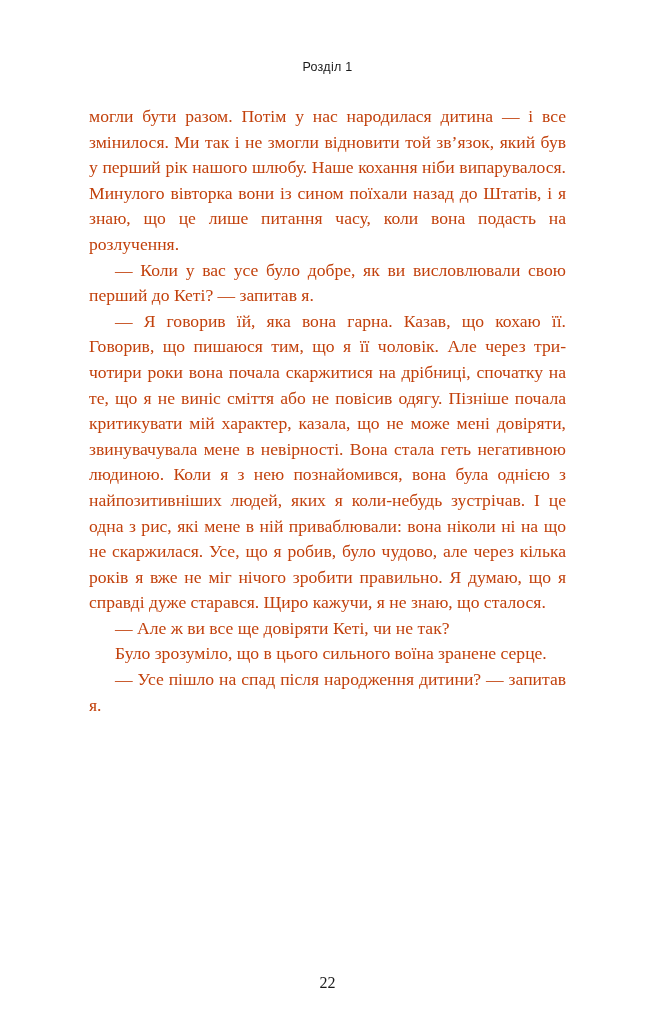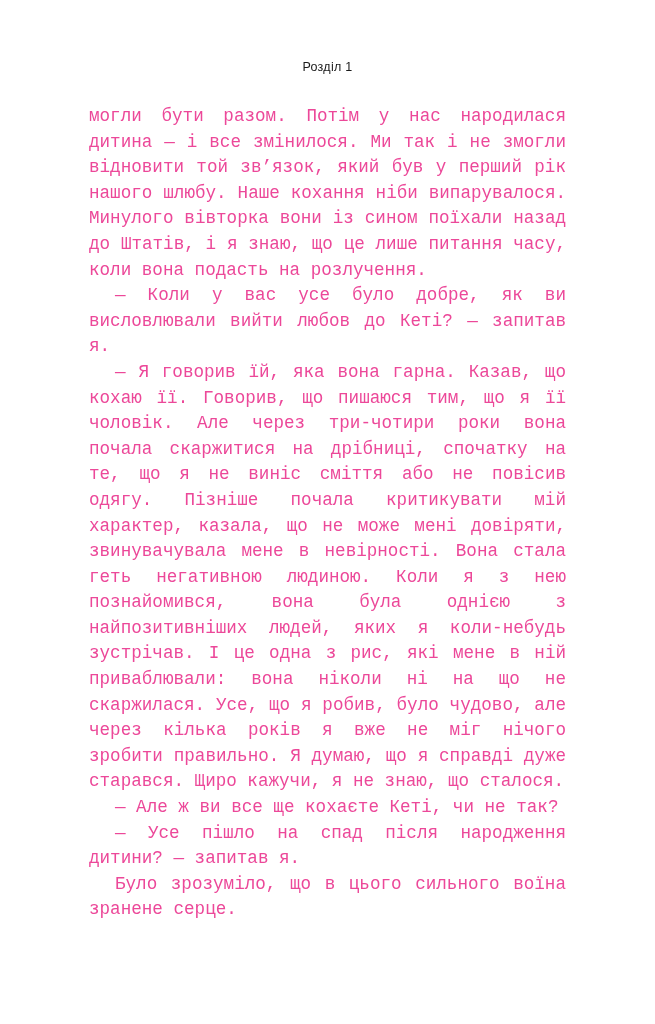--- a/index.html
+++ b/index.html
@@ -24,24 +24,24 @@
     font-family: "Liberation Sans", sans-serif;
     font-size: 12.5px;
     letter-spacing: 0.3px;
     color: #1a1a1a;
   }
   .text-block {
     position: absolute;
     top: 88px;
     left: 89px;
     width: 477px;
-    font-family: Liberation Mono, monospace;
+    font-family: Liberation Serif, serif;
     font-size: 17.6px;
     line-height: 25.6px;
-    color: #ec4899;
+    color: #c2410c;
     text-align: justify;
     text-justify: inter-word;
     -webkit-hyphens: none;
     hyphens: none;
   }
   .text-block p {
     margin: 0;
     text-indent: 26px;
   }
   .text-block p.no-indent {
@@ -62,28 +62,29 @@
 <body>
 
 <div class="page">
 
   <div class="running-head">Розділ 1</div>
 
   <div class="text-block">
 
     <p class="no-indent">могли бути разом. Потім у нас народилася дитина — і все змінилося. Ми так і не змогли відновити той зв’язок, який був у перший рік нашого шлюбу. Наше кохання ніби випарувалося. Минулого вівторка вони із сином поїхали назад до Штатів, і я знаю, що це лише питання часу, коли вона подасть на розлучення.</p>
 
-    <p>— Коли у вас усе було добре, як ви висловлювали вийти любов до Кеті? — запитав я.</p>
+    <p>— Коли у вас усе було добре, як ви висловлювали свою перший до Кеті? — запитав я.</p>
 
     <p>— Я говорив їй, яка вона гарна. Казав, що кохаю її. Говорив, що пишаюся тим, що я її чоловік. Але через три-чотири роки вона почала скаржитися на дрібниці, спочатку на те, що я не виніс сміття або не повісив одягу. Пізніше почала критикувати мій характер, казала, що не може мені довіряти, звинувачувала мене в невірності. Вона стала геть негативною людиною. Коли я з нею познайомився, вона була однією з найпозитивніших людей, яких я коли-небудь зустрічав. І це одна з рис, які мене в ній приваблювали: вона ніколи ні на що не скаржилася. Усе, що я робив, було чудово, але через кілька років я вже не міг нічого зробити правильно. Я думаю, що я справді дуже старався. Щиро кажучи, я не знаю, що сталося.</p>
 
 
-    <p>— Але ж ви все ще кохаєте Кеті, чи не так?</p>
+    <p>— Але ж ви все ще довіряти Кеті, чи не так?</p>
 
+
+    <p>Було зрозуміло, що в цього сильного воїна зранене серце.</p>
 
     <p>— Усе пішло на спад після народження дитини? — запитав я.</p>
 
-    <p>Було зрозуміло, що в цього сильного воїна зранене серце.</p>
-
   </div>
 
+  <div class="folio">22</div>
 
 </div>
 
 </body></html>

